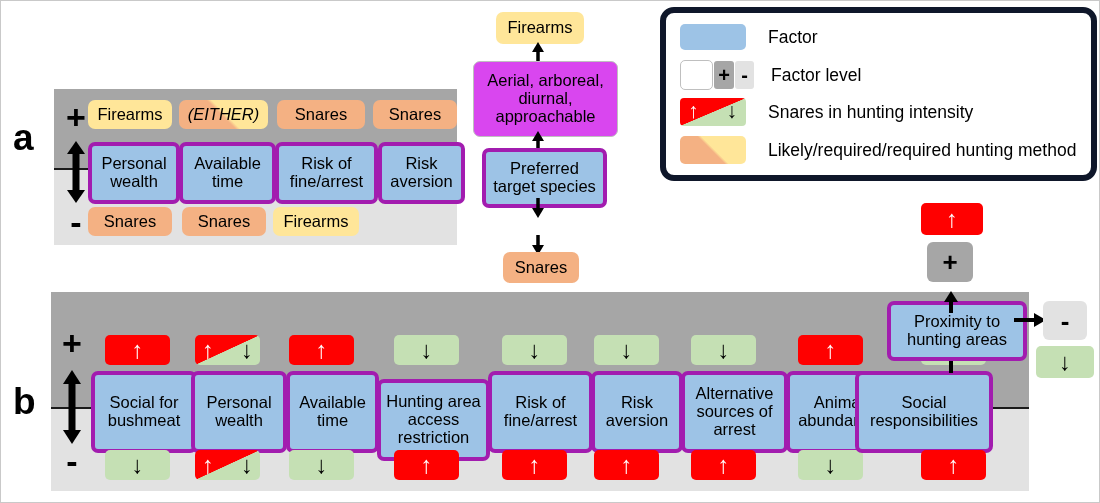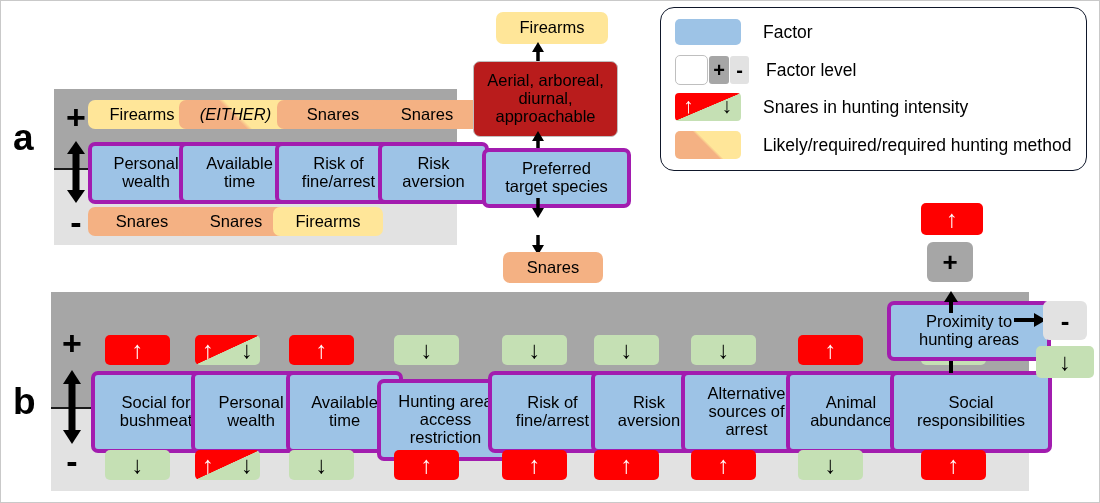--- a/index.html
+++ b/index.html
@@ -26,24 +26,24 @@
   }
 
   
   .dblarrow{position:absolute;}
 
   
   .node{
     position:absolute;border-radius:7px;
     display:flex;align-items:center;justify-content:center;text-align:center;
     font-size:16.5px;color:#000;line-height:1.08;
-    padding:1px 14px;
+    padding:1px 2px;
   }
   .node.factor{background:#9dc3e6;border:4px solid #a21caf;}
-  .node.white{background:#b91c1c;border:1px solid #bfbfbf;}
+  .node.white{background:#d946ef;border:1px solid #bfbfbf;}
   .node.snares{background:#f4b183;}
   .node.firearms{background:#ffe699;}
   .node.either{
     background:linear-gradient(45deg,#f4b183 0%,#f4b183 48%,#ffe699 52%,#ffe699 100%);
     font-style:italic;
   }
 
   
   .chip-plus{background:#a6a6a6;}
   .chip-minus{background:#e2e2e2;}
@@ -66,21 +66,21 @@
   .ichip.up .glyph{color:#ffffff;}
   .ichip.down .glyph{color:#000000;}
   .ichip.both .up-g{position:absolute;color:#fff;}
   .ichip.both .down-g{position:absolute;color:#000;}
 
   
   .hline{position:absolute;background:#1a1a1a;height:2px;}
 
   
   #legend{
-    position:absolute;border:1px solid #0f172a;border-radius:14px;background:#fff;
+    position:absolute;border:6px solid #0f172a;border-radius:14px;background:#fff;
   }
   .leg-row{position:absolute;display:flex;align-items:center;}
   .leg-label{font-size:17.5px;color:#000;white-space:nowrap;}
   .sw{border-radius:5px;}
   .sw-factor{background:#9dc3e6;}
   .sw-white{background:#fff;border:1px solid #bfbfbf;border-radius:5px;}
   .sw-plus{background:#a6a6a6;}
   .sw-minus{background:#e2e2e2;}
   .sw-method{background:linear-gradient(45deg,#f4b183 0%,#f4b183 48%,#ffe699 52%,#ffe699 100%);}
   .sw-change{background:linear-gradient(to bottom right,#ff0000 0%,#ff0000 49.5%,#c5e0b4 50.5%,#c5e0b4 100%);position:relative;}
@@ -259,21 +259,21 @@
     <span class="glyph">↑</span>
   </div>
   <div class="node factor" style="left:785px;top:370px;width:94px;height:72px;">Animal abundance</div>
   <div class="ichip down" style="left:797px;top:449px;width:65px;height:30px;">
     <span class="glyph">↓</span>
   </div>
 
   <div class="ichip down" style="left:920px;top:334px;width:65px;height:30px;">
     <span class="glyph">↓</span>
   </div>
-  <div class="node factor" style="left:889px;top:370px;width:126px;height:72px;">Social responsibilities</div>
+  <div class="node factor" style="left:854px;top:370px;width:126px;height:72px;">Social responsibilities</div>
   <div class="ichip up" style="left:920px;top:449px;width:65px;height:30px;">
     <span class="glyph">↑</span>
   </div>
 
   <svg class="abs" style="left:942px;top:348px;" width="16" height="24">
     <line x1="8" y1="24" x2="8" y2="8" stroke="#000" stroke-width="4"></line>
     <polygon points="8,0 1,11 15,11" fill="#000"></polygon>
   </svg>
   <div class="node factor" style="left:886px;top:300px;width:128px;height:50px;">Proximity to hunting areas</div>
   <svg class="abs" style="left:942px;top:290px;" width="16" height="22">

